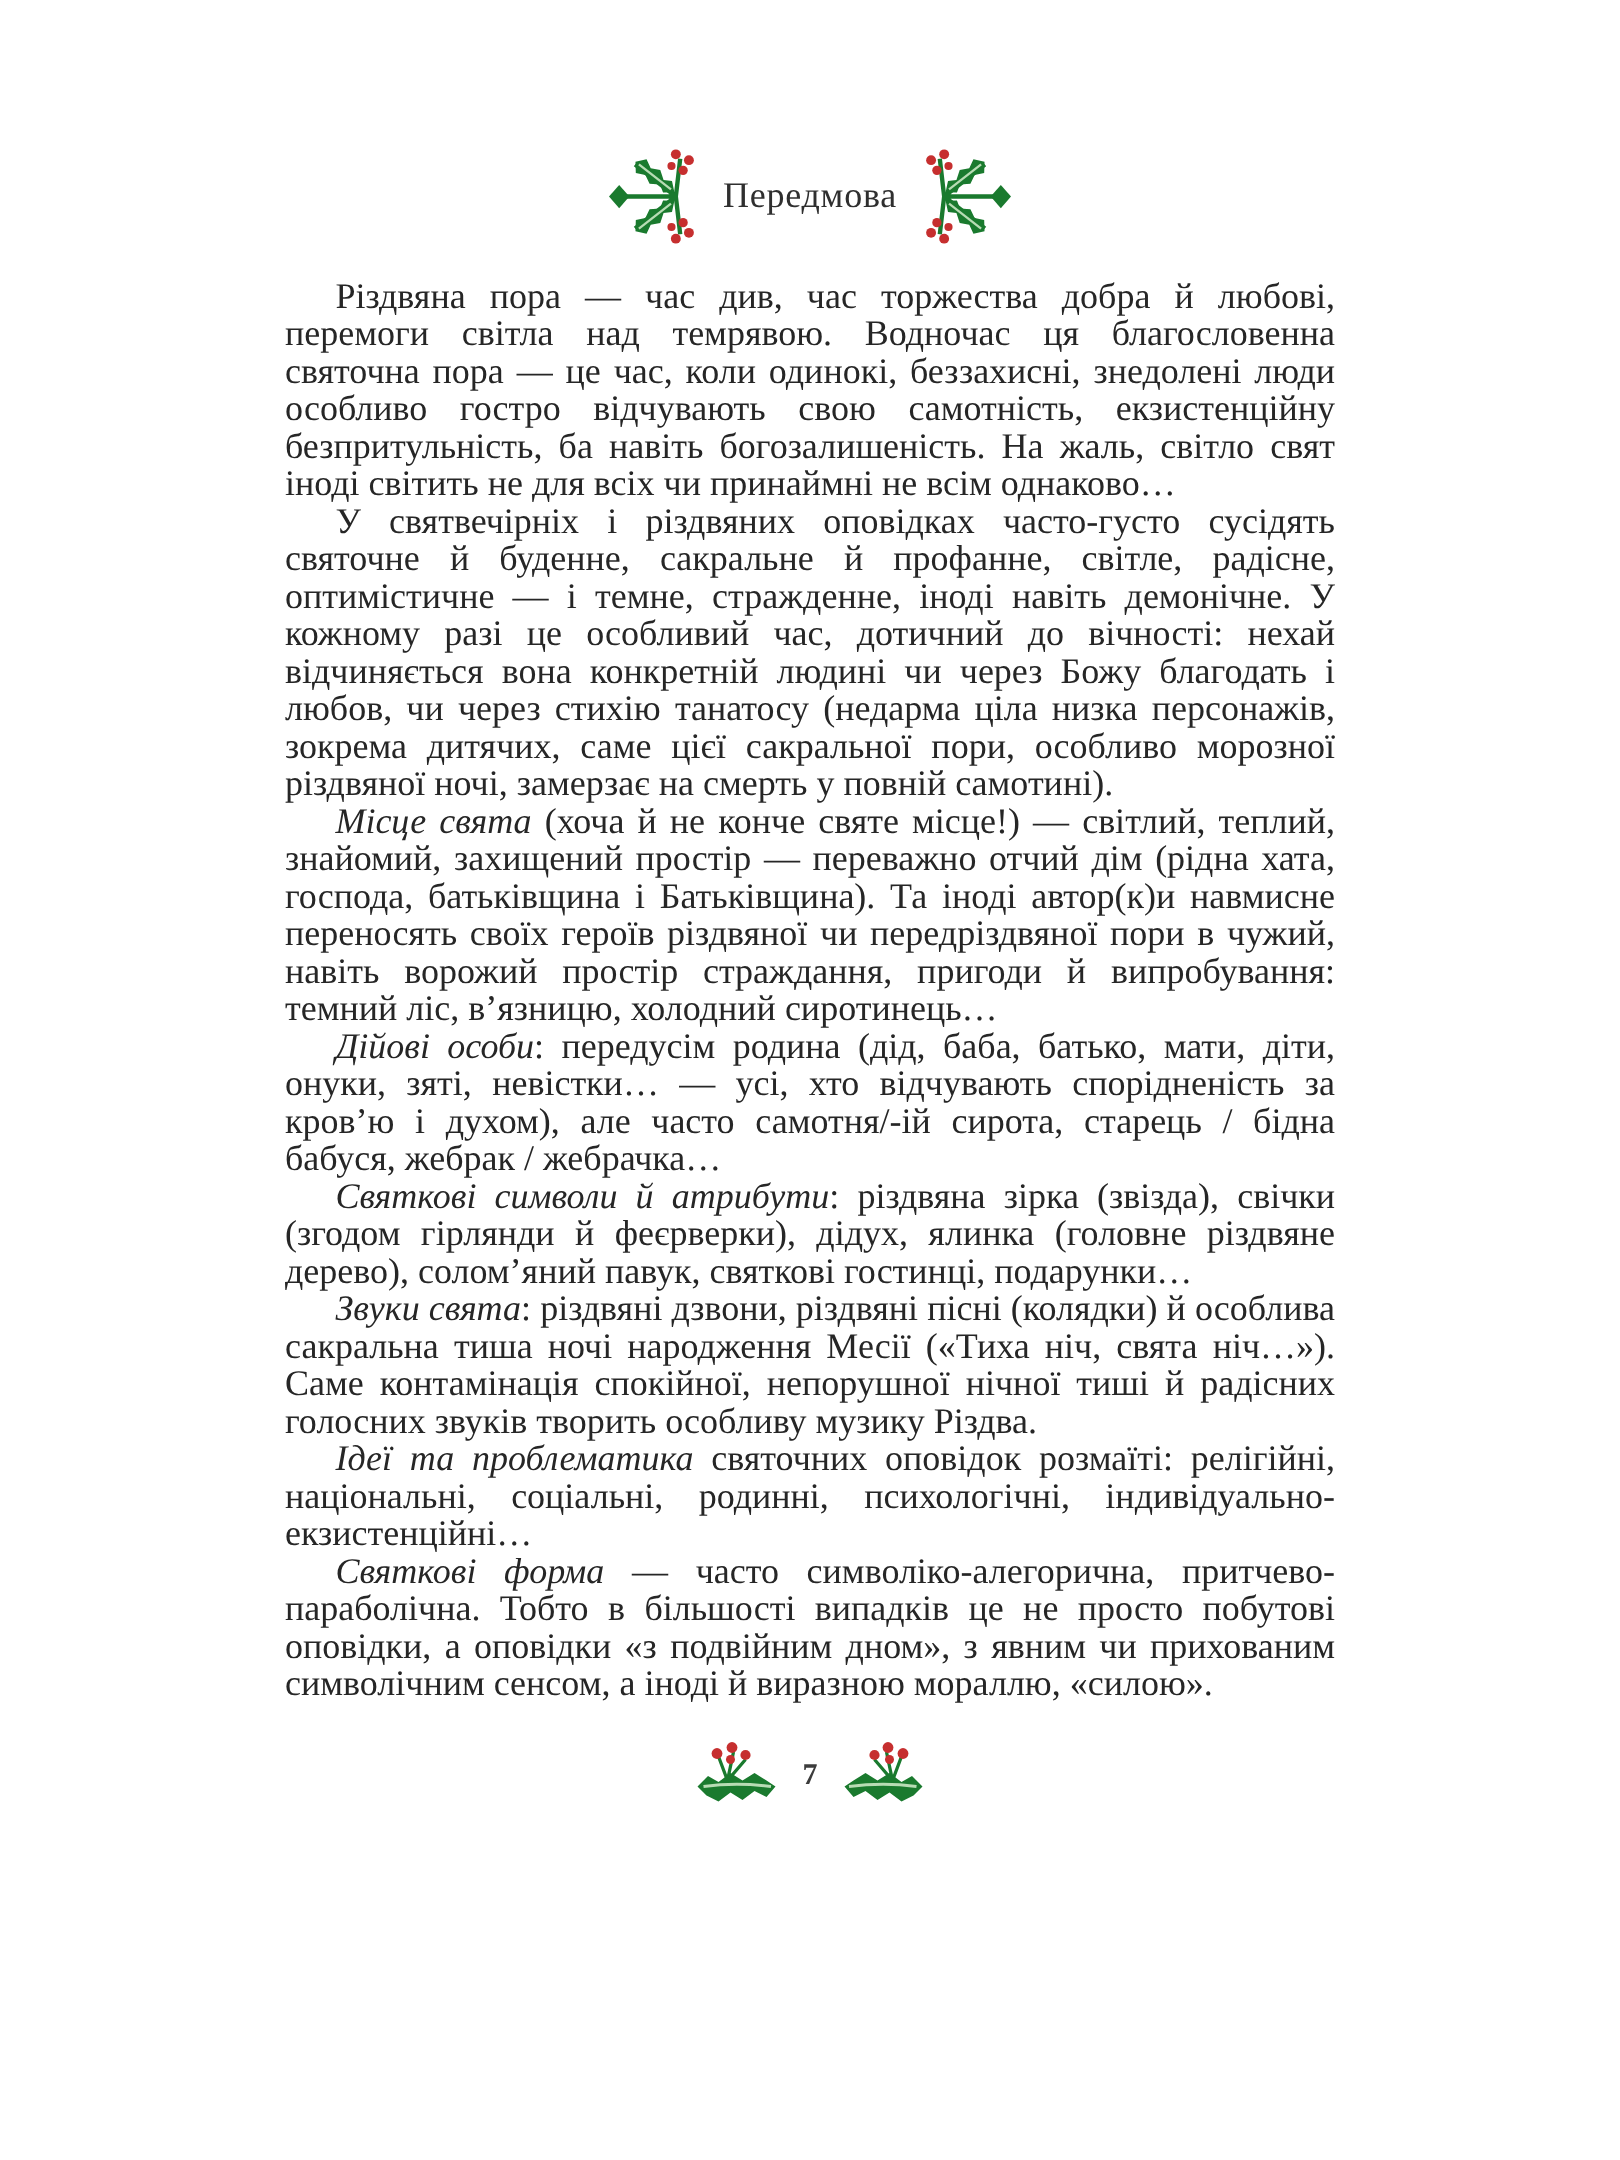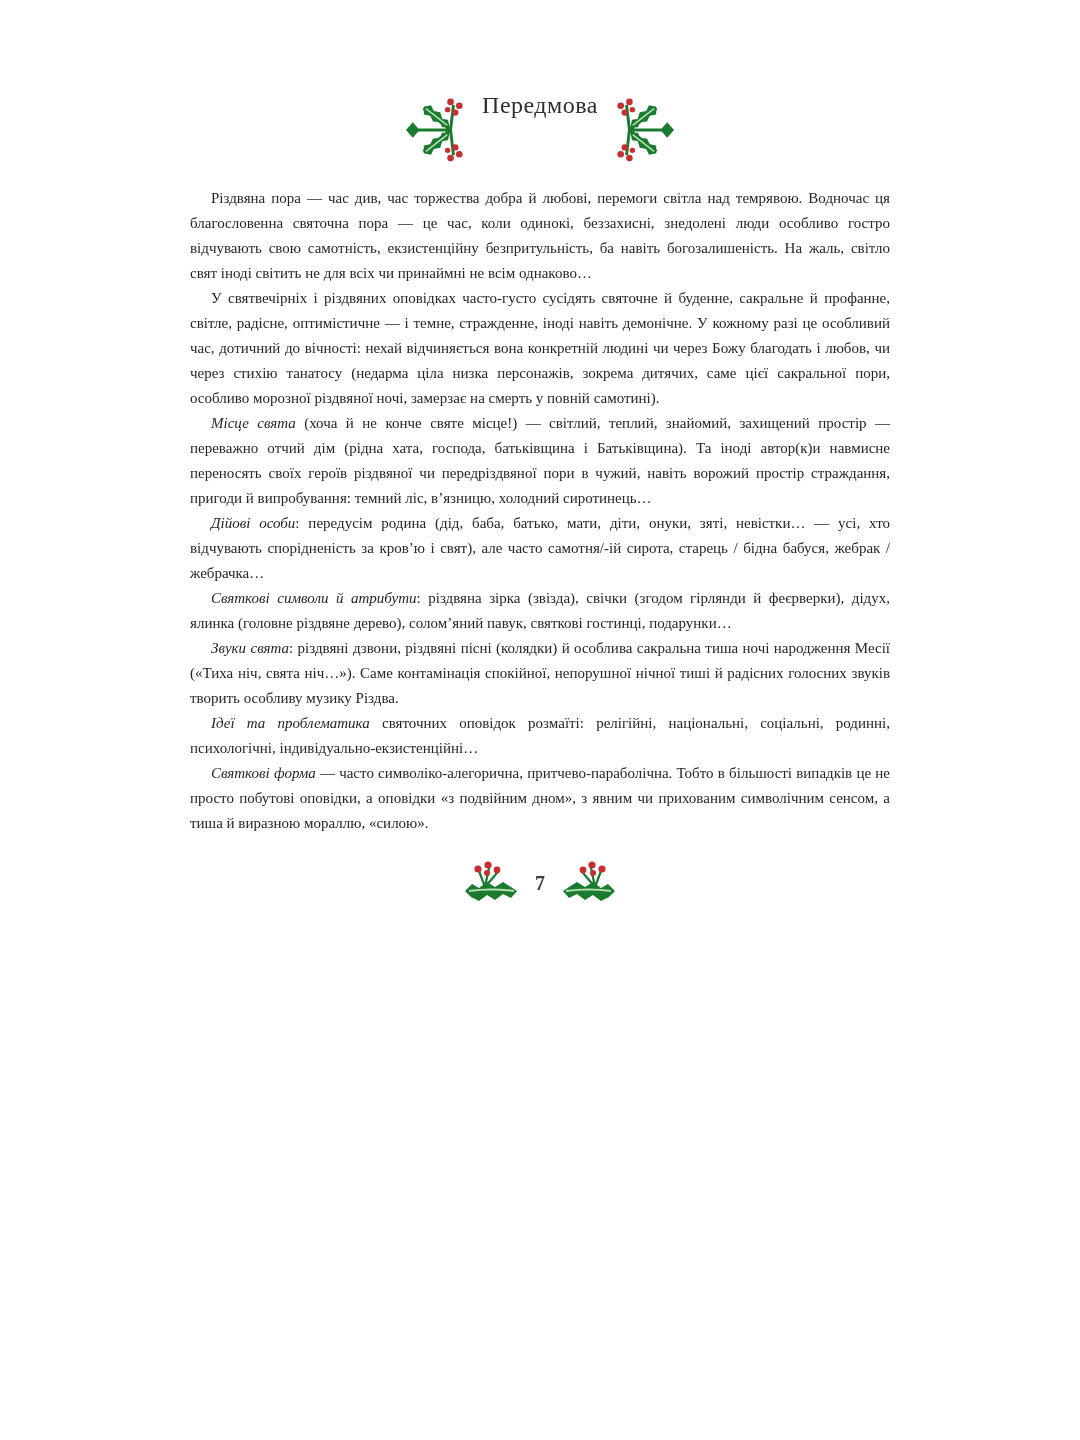--- a/index.html
+++ b/index.html
@@ -16,35 +16,35 @@
     overflow:hidden;
   }
   .page{
     box-sizing:border-box;
     width:1080px;height:1440px;
     padding-top:92px;
   }
   .header-row{
     display:flex;
     justify-content:center;
-    align-items:flex-start;
+    align-items:center;
     gap:14px;
     height:78px;
   }
   .page-title{
     font-size:24px;
     font-weight:400;
     color:#2f2f2f;
     letter-spacing:0.5px;
     margin:0;
   }
   .body-text{
     width:700px;
     margin:16px auto 0 auto;
-    font-size:15px;
+    font-size:24px;
     line-height:25px;
     text-align:justify;
   }
   .para{
     margin:0;
     text-indent:1.4em;
   }
   .para .lead{
     font-style:italic;
   }
@@ -120,25 +120,25 @@
         <circle cx="51" cy="56" r="3.2" fill="var(--red)"></circle>
         <circle cx="43" cy="59" r="2.8" fill="var(--red)"></circle>
       </g>
     </svg>
   </div>
 
   <div class="body-text">
       <p class="para"><span class="lead"></span><span>Різдвяна пора — час див, час торжества добра й любові, перемоги світла над темрявою. Водночас ця благословенна святочна пора — це час, коли одинокі, беззахисні, знедолені люди особливо гостро відчувають свою самотність, екзистенційну безпритульність, ба навіть богозалишеність. На жаль, світло свят іноді світить не для всіх чи принаймні не всім однаково…</span></p>
       <p class="para"><span class="lead"></span><span>У святвечірніх і різдвяних оповідках часто-густо сусідять святочне й буденне, сакральне й профанне, світле, радісне, оптимістичне — і темне, стражденне, іноді навіть демонічне. У кожному разі це особливий час, дотичний до вічності: нехай відчиняється вона конкретній людині чи через Божу благодать і любов, чи через стихію танатосу (недарма ціла низка персонажів, зокрема дитячих, саме цієї сакральної пори, особливо морозної різдвяної ночі, замерзає на смерть у повній самотині).</span></p>
       <p class="para"><span class="lead">Місце свята</span><span> (хоча й не конче святе місце!) — світлий, теплий, знайомий, захищений простір — переважно отчий дім (рідна хата, господа, батьківщина і Батьківщина). Та іноді автор(к)и навмисне переносять своїх героїв різдвяної чи передріздвяної пори в чужий, навіть ворожий простір страждання, пригоди й випробування: темний ліс, в’язницю, холодний сиротинець…</span></p>
-      <p class="para"><span class="lead">Дійові особи</span><span>: передусім родина (дід, баба, батько, мати, діти, онуки, зяті, невістки… — усі, хто відчувають спорідненість за кров’ю і свят), але часто самотня/-ій сирота, старець / бідна бабуся, жебрак / жебрачка…</span></p>
+      <p class="para"><span class="lead">Дійові особи</span><span>: передусім родина (дід, баба, батько, мати, діти, онуки, зяті, невістки… — усі, хто відчувають спорідненість за кров’ю і духом), але часто самотня/-ій сирота, старець / бідна бабуся, жебрак / жебрачка…</span></p>
       <p class="para"><span class="lead">Святкові символи й атрибути</span><span>: різдвяна зірка (звізда), свічки (згодом гірлянди й феєрверки), дідух, ялинка (головне різдвяне дерево), солом’яний павук, святкові гостинці, подарунки…</span></p>
       <p class="para"><span class="lead">Звуки свята</span><span>: різдвяні дзвони, різдвяні пісні (колядки) й особлива сакральна тиша ночі народження Месії («Тиха ніч, свята ніч…»). Саме контамінація спокійної, непорушної нічної тиші й радісних голосних звуків творить особливу музику Різдва.</span></p>
       <p class="para"><span class="lead">Ідеї та проблематика</span><span> святочних оповідок розмаїті: релігійні, національні, соціальні, родинні, психологічні, індивідуально-екзистенційні…</span></p>
-      <p class="para"><span class="lead">Святкові форма</span><span> — часто символіко-алегорична, притчево-параболічна. Тобто в більшості випадків це не просто побутові оповідки, а оповідки «з подвійним дном», з явним чи прихованим символічним сенсом, а тиша й виразною мораллю, «силою».</span></p>
+      <p class="para"><span class="lead">Святкові форма</span><span> — часто символіко-алегорична, притчево-параболічна. Тобто в більшості випадків це не просто побутові оповідки, а оповідки «з подвійним дном», з явним чи прихованим символічним сенсом, а іноді й виразною мораллю, «силою».</span></p>
     </div>
 
   <div class="footer-row">
 
     <svg class="ornament" width="56" height="46" viewBox="0 0 56 46" aria-hidden="true">
       <path d="M22 27 L16 11 M22 27 L26 8 M22 27 L34 13" stroke="var(--green)" stroke-width="2.2" fill="none"></path>
       <circle cx="15" cy="9" r="3.6" fill="var(--red)"></circle>
       <circle cx="25" cy="5" r="3.6" fill="var(--red)"></circle>
       <circle cx="34" cy="10" r="3.4" fill="var(--red)"></circle>
       <circle cx="24" cy="13" r="3.0" fill="var(--red)"></circle>

